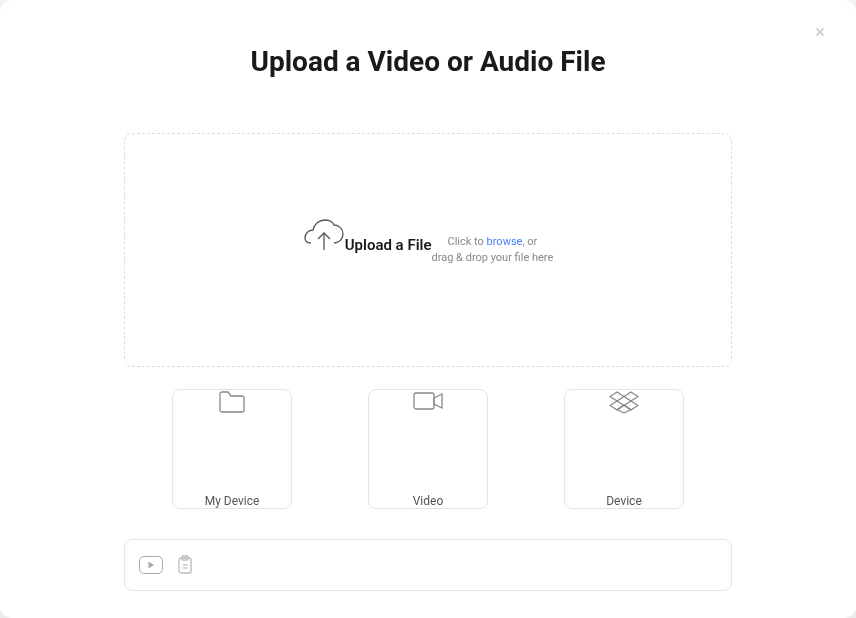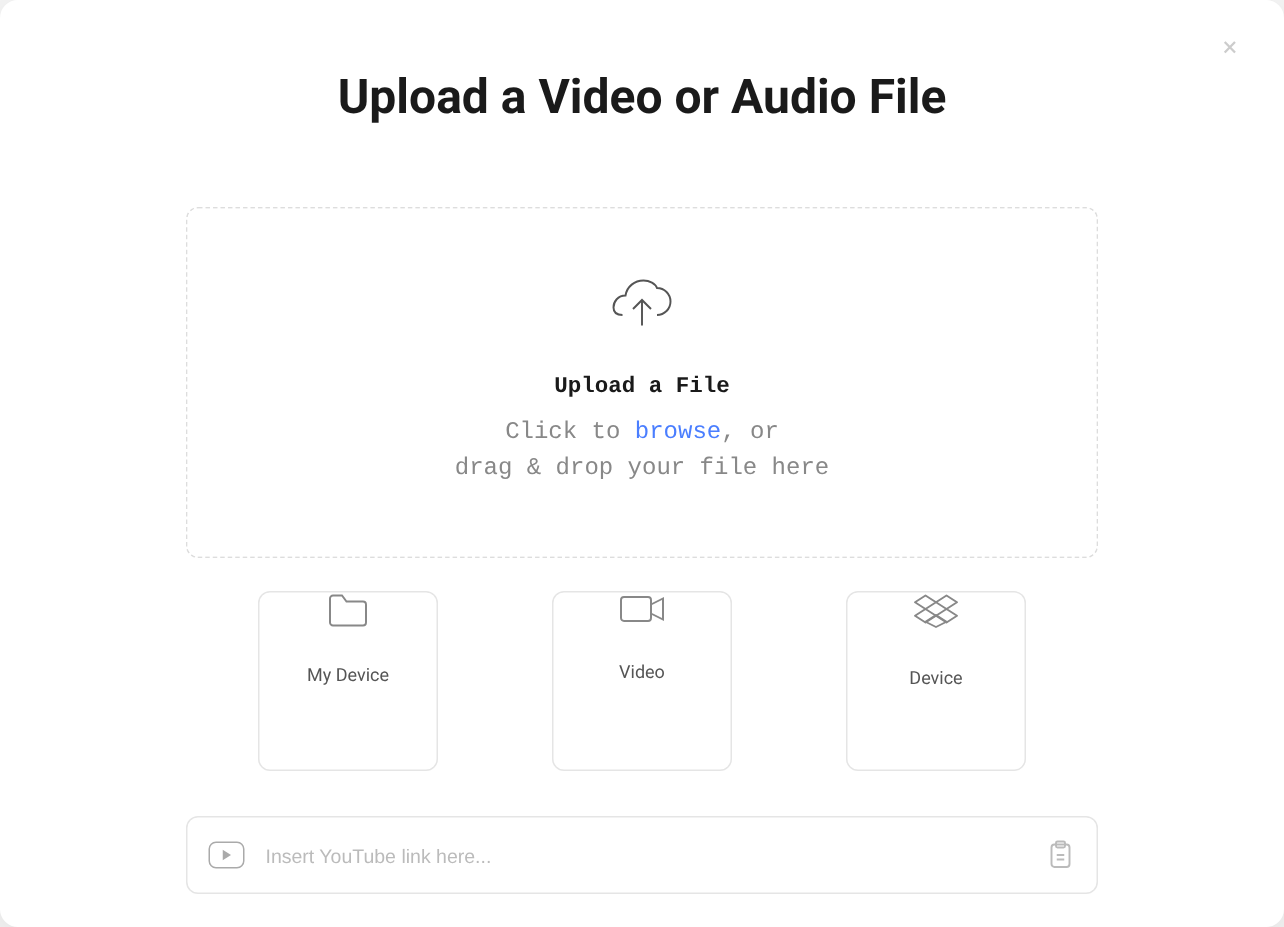--- a/index.html
+++ b/index.html
@@ -33,52 +33,50 @@
       cursor: pointer;
       color: #ccc;
       display: flex;
       align-items: center;
       justify-content: center;
       font-size: 18px;
       line-height: 1;
     }
     .modal-title {
       text-align: center;
-      font-size: 32px;
+      font-size: 28px;
       font-weight: 700;
       color: #1a1a1a;
       margin-bottom: 55px;
     }
     .content {
       width: 608px;
       margin: 0 auto;
     }
     .dropzone {
       border: 1px dashed #ddd;
       border-radius: 8px;
       height: 234px;
       display: flex;
-      flex-direction: column;
       align-items: center;
       justify-content: center;
       cursor: pointer;
-      font-family: Liberation Mono, monospace;
     }
     .upload-icon {
       margin-bottom: 24px;
       color: #555;
     }
     .dropzone-title {
       font-size: 15px;
       font-weight: 600;
       color: #1a1a1a;
       margin-bottom: 10px;
     }
     .dropzone-text {
-      font-size: 16px;
+      font-size: 11px;
       color: #888;
       line-height: 1.5;
       text-align: center;
     }
     .browse-link {
       color: #4a7eff;
       cursor: pointer;
     }
     .options-row {
       display: flex;
@@ -86,21 +84,21 @@
       margin-top: 22px;
     }
     .option-card {
       width: 120px;
       height: 120px;
       border: 1px solid #e5e5e5;
       border-radius: 8px;
       display: flex;
       flex-direction: column;
       align-items: center;
-      justify-content: flex-start;
+      justify-content: space-between;
       cursor: pointer;
     }
     .option-icon {
       color: #888;
       margin-bottom: 20px;
     }
     .option-label {
       font-size: 12px;
       color: #555;
     }
@@ -210,21 +208,20 @@
       </div>
 
     </div>
 
     <div class="url-input-wrap">
       <div class="youtube-icon">
         <svg width="8" height="8" viewBox="0 0 8 8" fill="#aaa">
           <polygon points="1.5,0.5 7,4 1.5,7.5"></polygon>
         </svg>
       </div>
-      <input class="url-input" type="text" placeholder="Insert YouTube link here..." style="">
       <div class="paste-icon">
         <svg width="16" height="20" viewBox="0 0 16 20" fill="none" stroke="currentColor" stroke-width="1.3">
           <rect x="2" y="3" width="12" height="15" rx="2"></rect>
           <rect x="5" y="1" width="6" height="4" rx="1"></rect>
           <line x1="5.5" y1="10" x2="10.5" y2="10"></line>
           <line x1="5.5" y1="13" x2="10.5" y2="13"></line>
         </svg>
       </div>
     </div>
 

